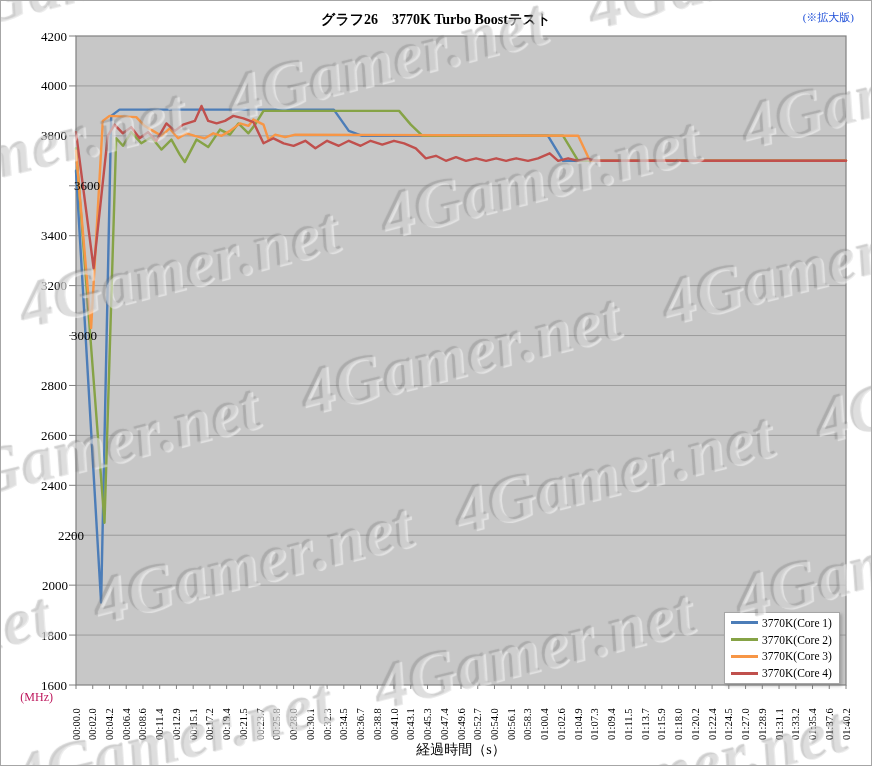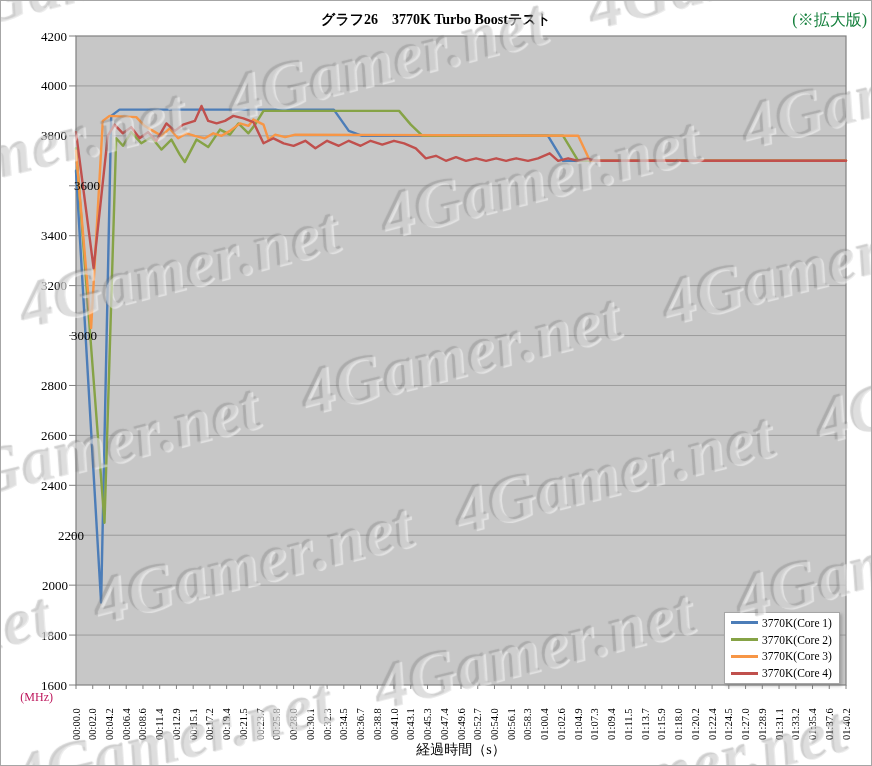--- a/index.html
+++ b/index.html
@@ -1,20 +1,20 @@
 <!DOCTYPE html>
 <html><head>
 <meta charset="utf-8">
 <style>
   html,body{margin:0;padding:0;background:#fff;}
   .frame{position:relative;width:870px;height:764px;border:1px solid #a6a6a6;background:#ffffff;
          font-family:Liberation Serif, serif;overflow:hidden;}
   .title{position:absolute;top:10px;left:0;width:100%;text-align:center;
          font-size:14px;font-weight:bold;color:#000;}
-  .note{position:absolute;top:9px;right:4px;font-size:16px;color:#15803d;}
+  .note{position:absolute;top:9px;right:17px;font-size:11px;color:#1d4ed8;}
   .plot-svg{position:absolute;left:0;top:0;}
   .ylab{position:absolute;width:66px;text-align:right;font-size:13px;color:#000;line-height:13px;}
   .yunit{position:absolute;left:0;top:689px;width:52px;text-align:right;font-size:12px;color:#be185d;}
   .xlab{position:absolute;white-space:nowrap;font-size:10.5px;color:#000;
         transform:rotate(-90deg);transform-origin:left top;line-height:11px;}
   .xtitle{position:absolute;left:75px;top:740px;width:770px;text-align:center;font-size:14px;color:#000;}
   .legend{position:absolute;left:723px;top:611px;width:116px;height:72px;background:#fff;
           border:1px solid #a6a6a6;box-shadow:2px 2px 3px rgba(110,110,110,0.45);
           display:flex;flex-direction:column;justify-content:space-evenly;padding:1px 0;box-sizing:border-box;}
   .lrow{display:flex;align-items:center;height:16px;}

